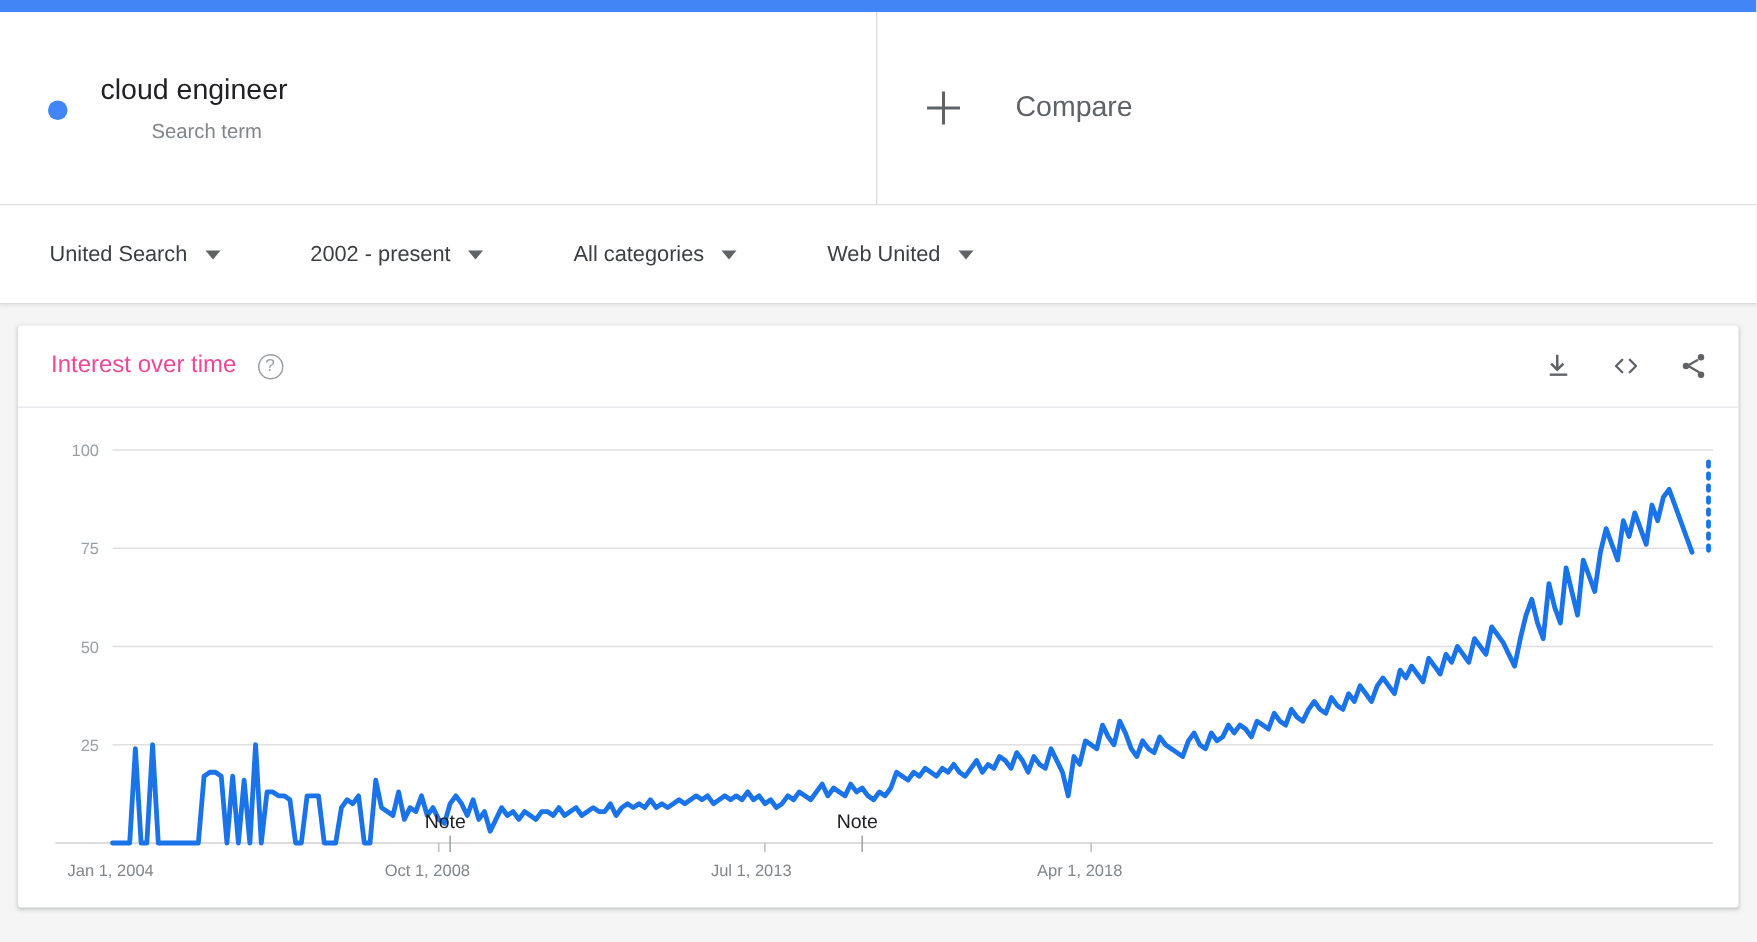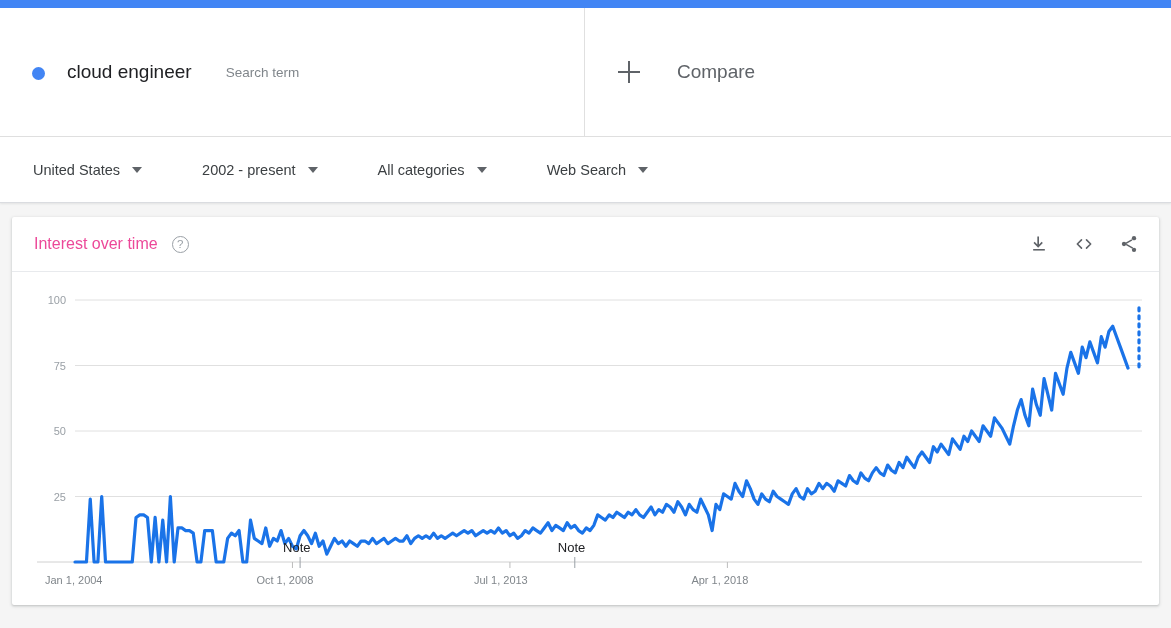--- a/index.html
+++ b/index.html
@@ -22,21 +22,21 @@
     border-right: 1px solid #e0e0e0;
     display: flex;
     align-items: center;
     padding-left: 32px;
   }
   .term-dot {
     width: 13px; height: 13px; border-radius: 50%;
     background: #4285f4; margin-right: 22px; flex: 0 0 auto;
     margin-top: 2px;
   }
-  .term-text { display: flex; flex-direction: row; }
+  .term-text { display: flex; flex-direction: column; }
   .term-title { font-size: 19px; color: #202124; line-height: 26px; }
   .term-sub { font-size: 13.5px; color: #80868b; margin-top: 5px; line-height: 18px; margin-left: 34px; }
 
   .compare-cell {
     flex: 1;
     display: flex;
     align-items: center;
     padding-left: 33px;
     cursor: pointer;
     gap: 16px;
@@ -128,33 +128,33 @@
     </span>
   </div>
   <div class="compare-cell">
     <span class="plus-icon"></span>
     <span class="compare-label">Compare</span>
   </div>
 </div>
 
 <div class="filters">
   <div class="filter">
-    <span class="filter-label">United States</span>
+    <span class="filter-label">United Search</span>
     <span class="caret"></span>
   </div>
   <div class="filter">
     <span class="filter-label">2002 - present</span>
     <span class="caret"></span>
   </div>
   <div class="filter">
     <span class="filter-label">All categories</span>
     <span class="caret"></span>
   </div>
   <div class="filter">
-    <span class="filter-label">Web Search</span>
+    <span class="filter-label">Web United</span>
     <span class="caret"></span>
   </div>
 </div>
 
 <div class="page-body">
   <div class="card">
     <div class="card-head">
       <span class="card-title">Interest over time</span>
       <span class="help-icon">?</span>
       <span class="head-spacer"></span>

